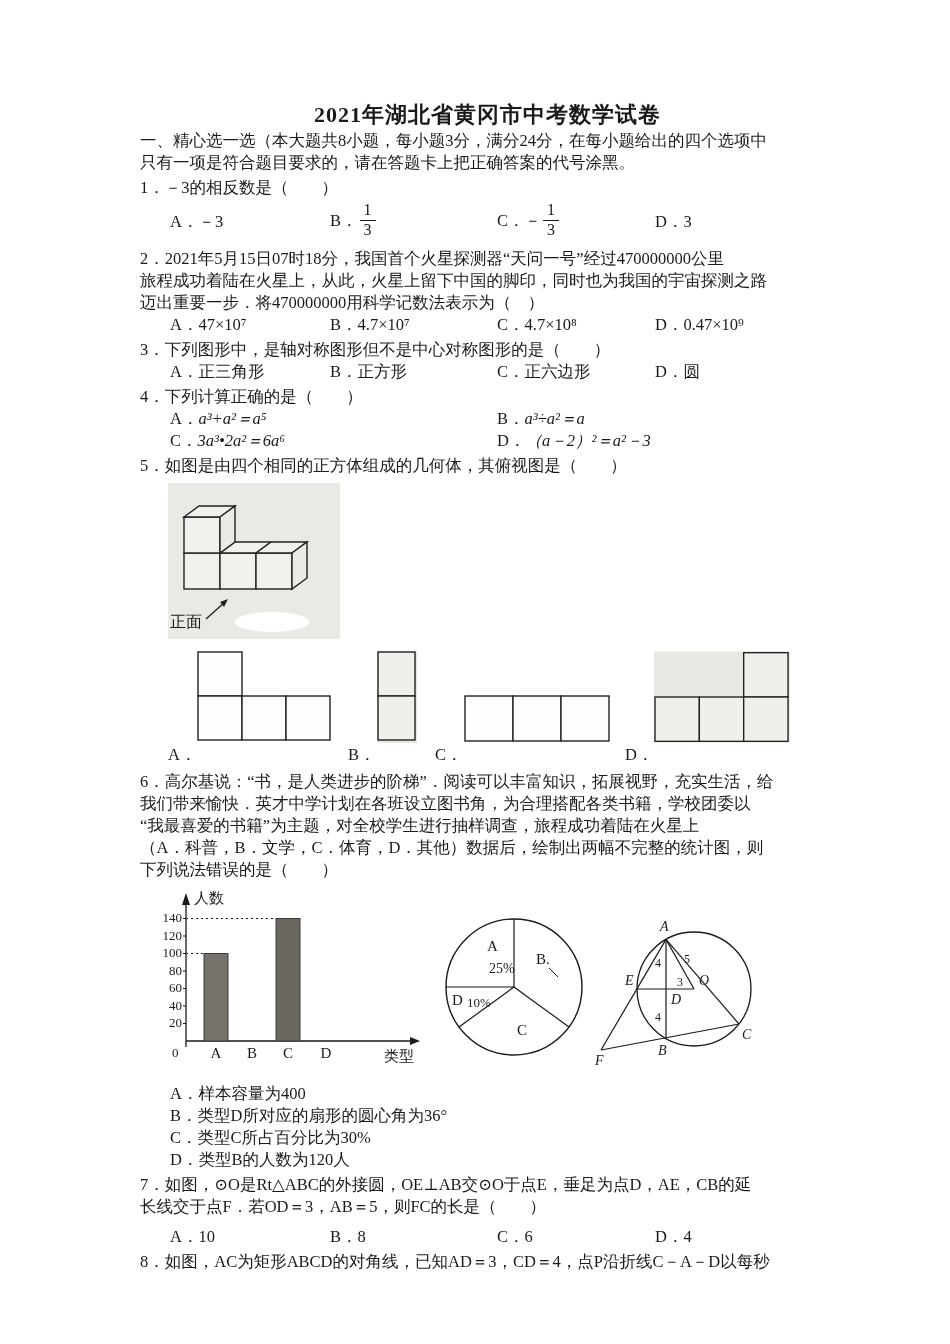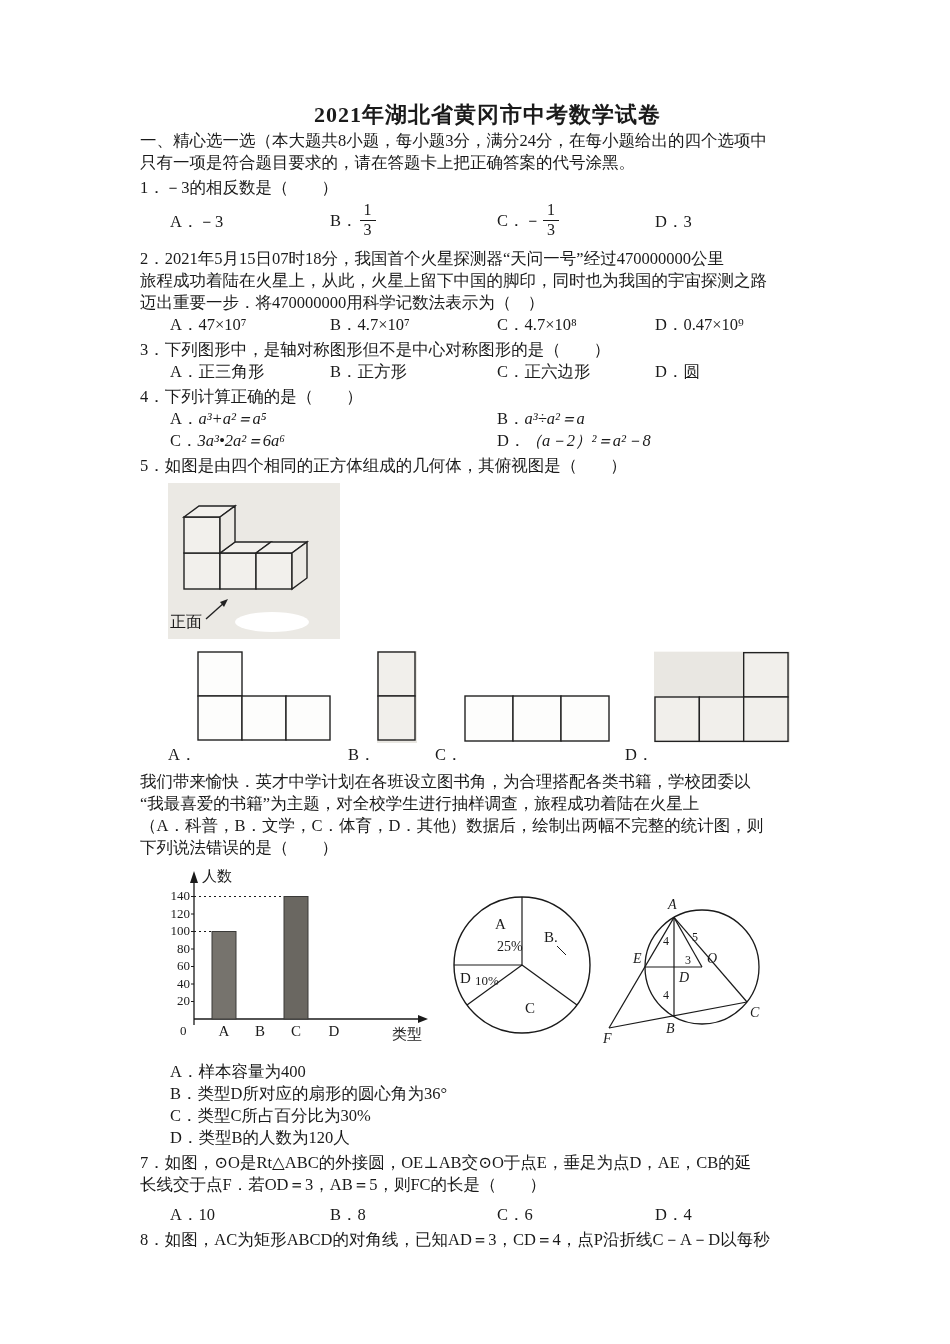--- a/index.html
+++ b/index.html
@@ -19,21 +19,21 @@
           line-height:1.05; margin:0 2px; font-size:16px; transform:translateY(-2px); }
   .frac .num { border-bottom:1.4px solid #1a1a1a; padding:0 4px 1px; }
   .frac .den { padding-top:1px; }
   .qopt-line { margin-left:30px; }
   .fig-cube { margin:6px 0 2px 28px; }
   .figrow { display:flex; align-items:flex-end; margin:10px 0 4px 28px; }
   .figopt { display:flex; flex-direction:column; justify-content:flex-end; height:118px; }
   .figopt .figbox { display:flex; align-items:flex-end; margin-left:29px; }
   .figopt .figlab { height:24px; line-height:24px; }
   .w-a { width:180px; } .w-b { width:87px; } .w-c { width:190px; } .w-d { width:165px; }
-  .chartrow { display:flex; align-items:flex-start; margin:6px 0 4px 24px; }
+  .chartrow { display:flex; align-items:flex-start; margin:6px 0 4px 16px; }
   .pie-wrap { margin-left:8px; margin-top:22px; }
   .circ-wrap { margin-left:0px; margin-top:20px; }
   svg { display:block; }
   svg text { font-family:"Liberation Serif","DejaVu Serif",serif; fill:#1a1a1a; }
   .pt { font-style:italic; }
 </style>
 </head>
 <body>
 
 <div class="content">
@@ -84,21 +84,21 @@
   </div>
 
   <div class="q">
     <div>4．下列计算正确的是（　　）</div>
     <div class="opts2">
       <span class="ca"><span>A．</span><span class="pt">a³+a²＝a⁵</span></span>
       <span><span>B．</span><span class="pt">a³÷a²＝a</span></span>
     </div>
     <div class="opts2">
       <span class="ca"><span>C．</span><span class="pt">3a³•2a²＝6a⁶</span></span>
-      <span><span>D．</span><span class="pt">（a－2）²＝a²－8</span></span>
+      <span><span>D．</span><span class="pt">（a－2）²＝a²－3</span></span>
     </div>
   </div>
 
   <div class="q">
     <div>5．如图是由四个相同的正方体组成的几何体，其俯视图是（　　）</div>
 
     <div class="fig-cube">
       <svg width="172" height="156" viewBox="0 0 172 156">
         <rect x="0" y="0" width="172" height="156" fill="#ebe9e4"></rect>
 
@@ -164,20 +164,21 @@
             <rect x="46" y="46" width="45" height="45" fill="#f1efeb" stroke="#222" stroke-width="1.4"></rect>
             <rect x="91" y="46" width="45" height="45" fill="#f1efeb" stroke="#222" stroke-width="1.4"></rect>
           </svg>
         </div>
         <div class="figlab">D．</div>
       </div>
     </div>
   </div>
 
   <div class="q">
+    <div>6．高尔基说：“书，是人类进步的阶梯”．阅读可以丰富知识，拓展视野，充实生活，给</div>
     <div>我们带来愉快．英才中学计划在各班设立图书角，为合理搭配各类书籍，学校团委以</div>
     <div>“我最喜爱的书籍”为主题，对全校学生进行抽样调查，旅程成功着陆在火星上</div>
     <div>（A．科普，B．文学，C．体育，D．其他）数据后，绘制出两幅不完整的统计图，则</div>
     <div>下列说法错误的是（　　）</div>
 
     <div class="chartrow">
 
       <svg width="275" height="192" viewBox="0 0 275 192">
 
         <line x1="30" y1="154" x2="254" y2="154" stroke="#1a1a1a" stroke-width="1.3"></line>

